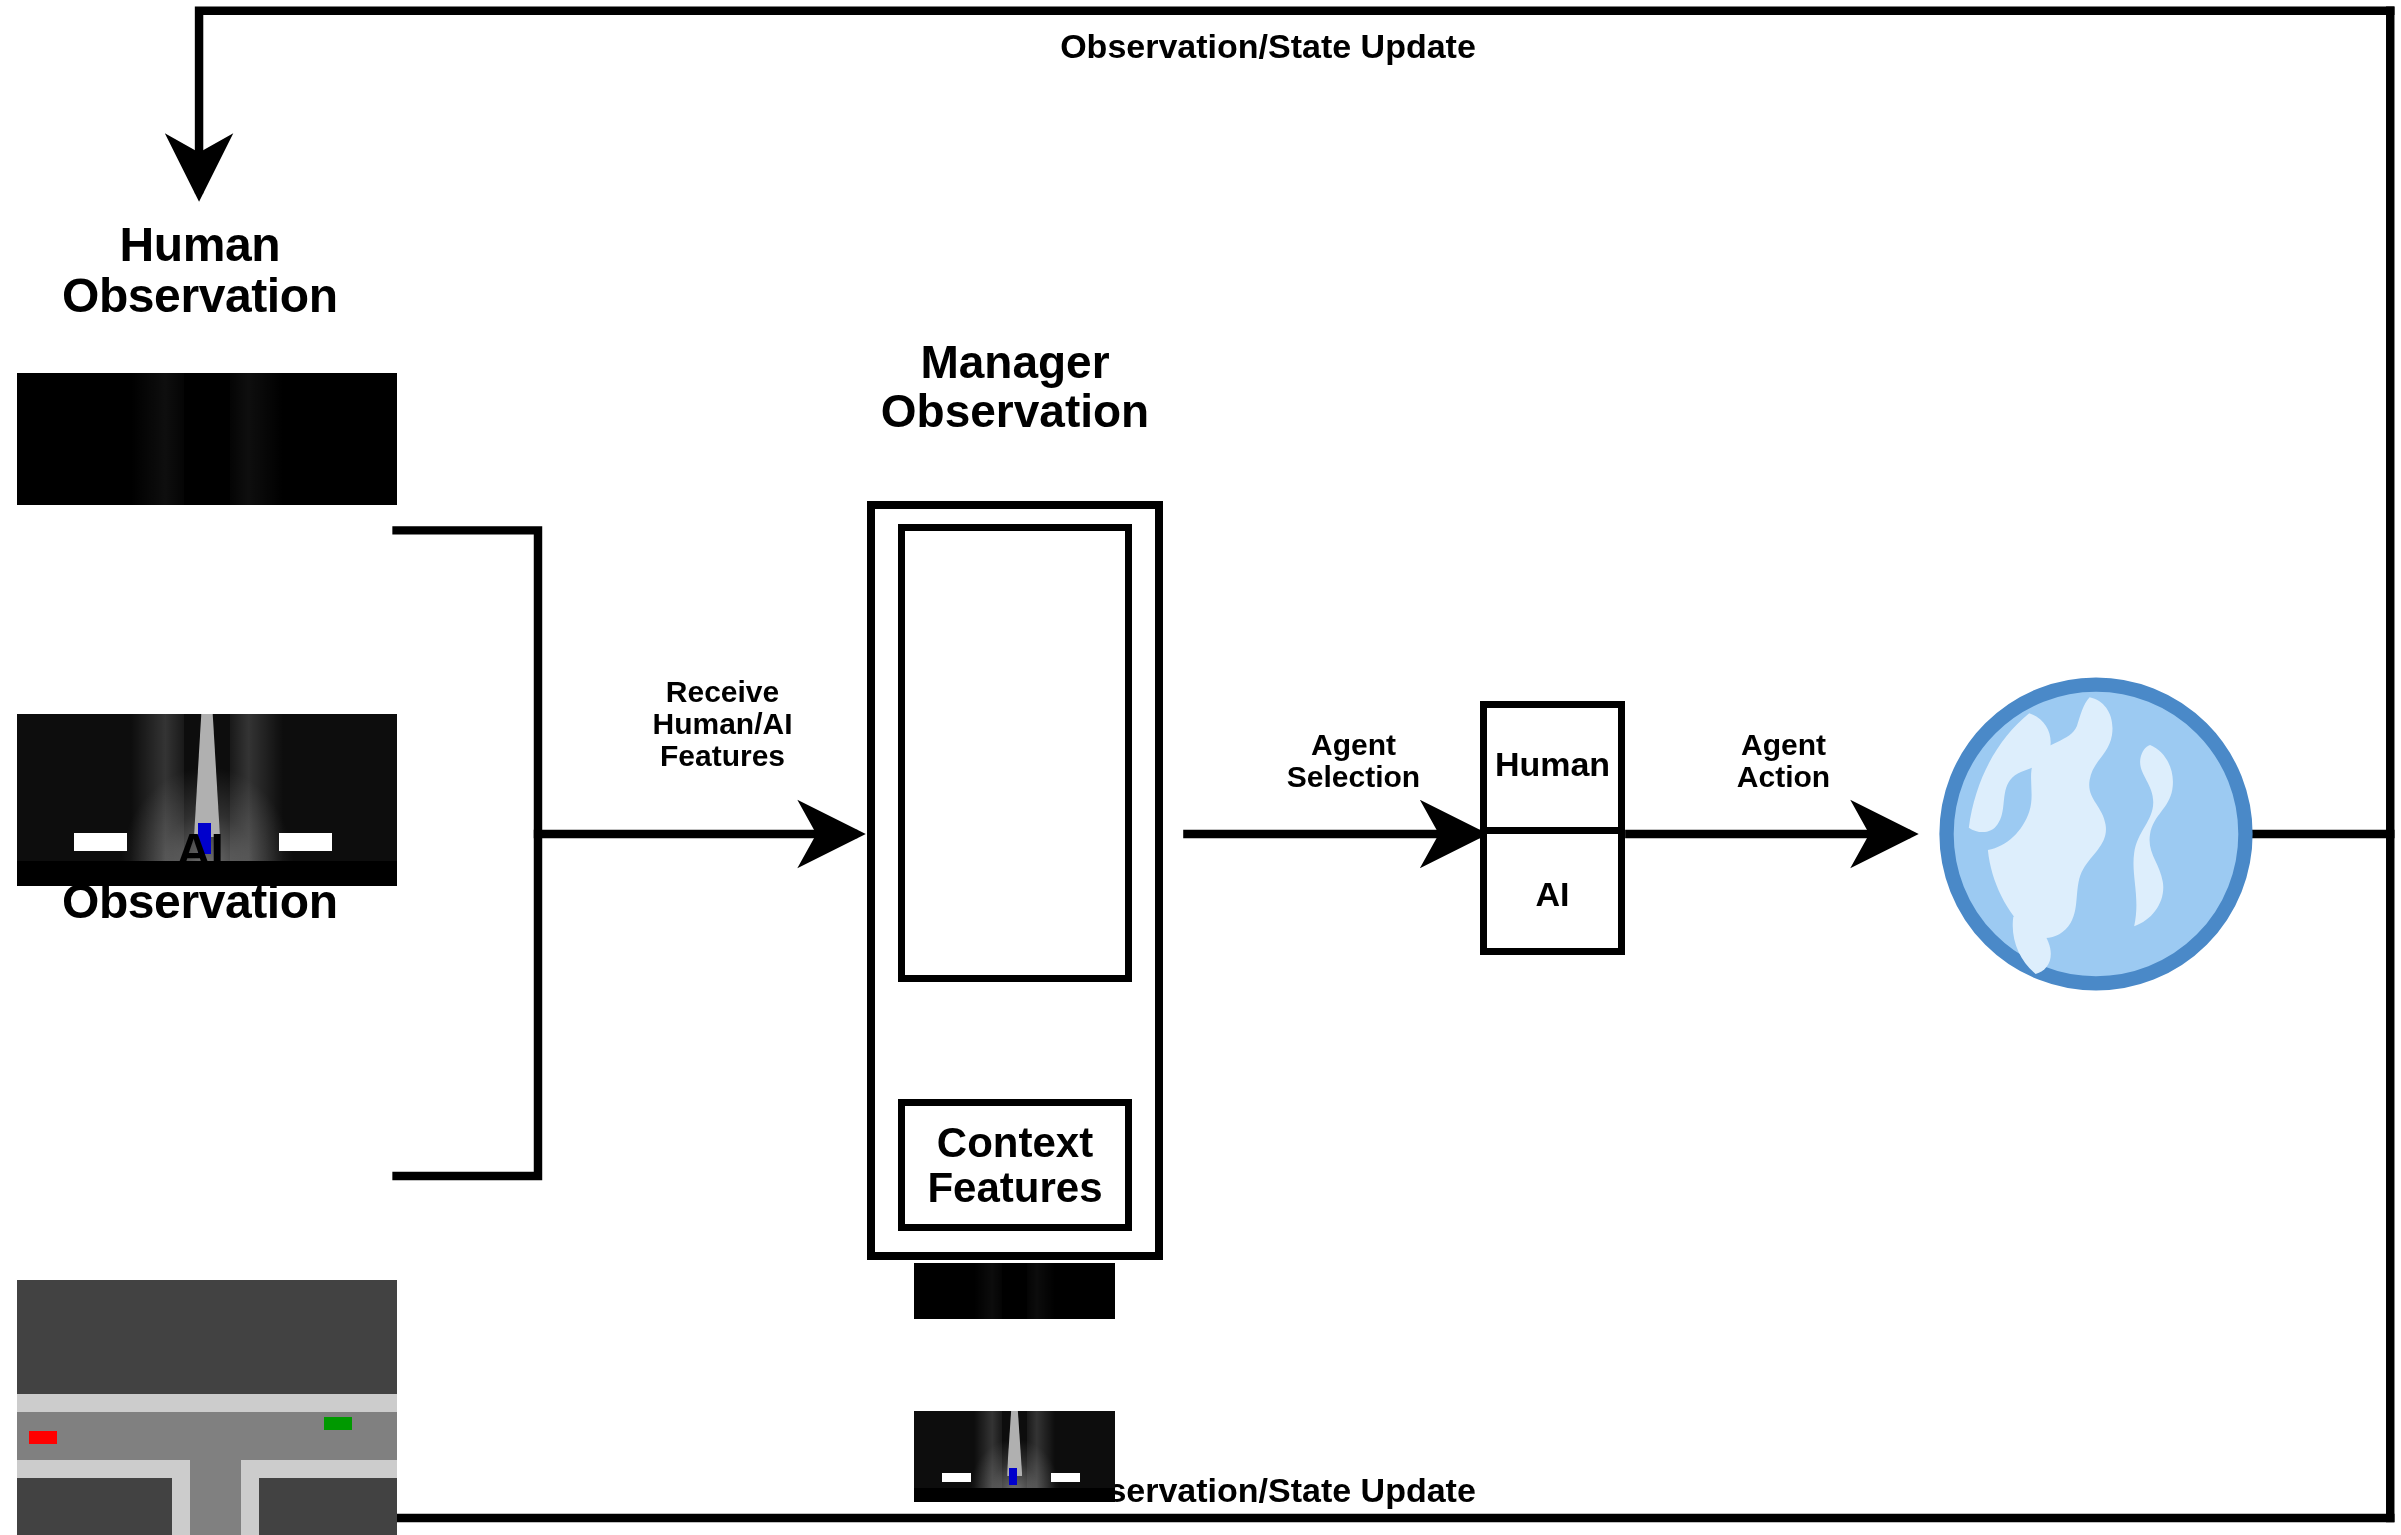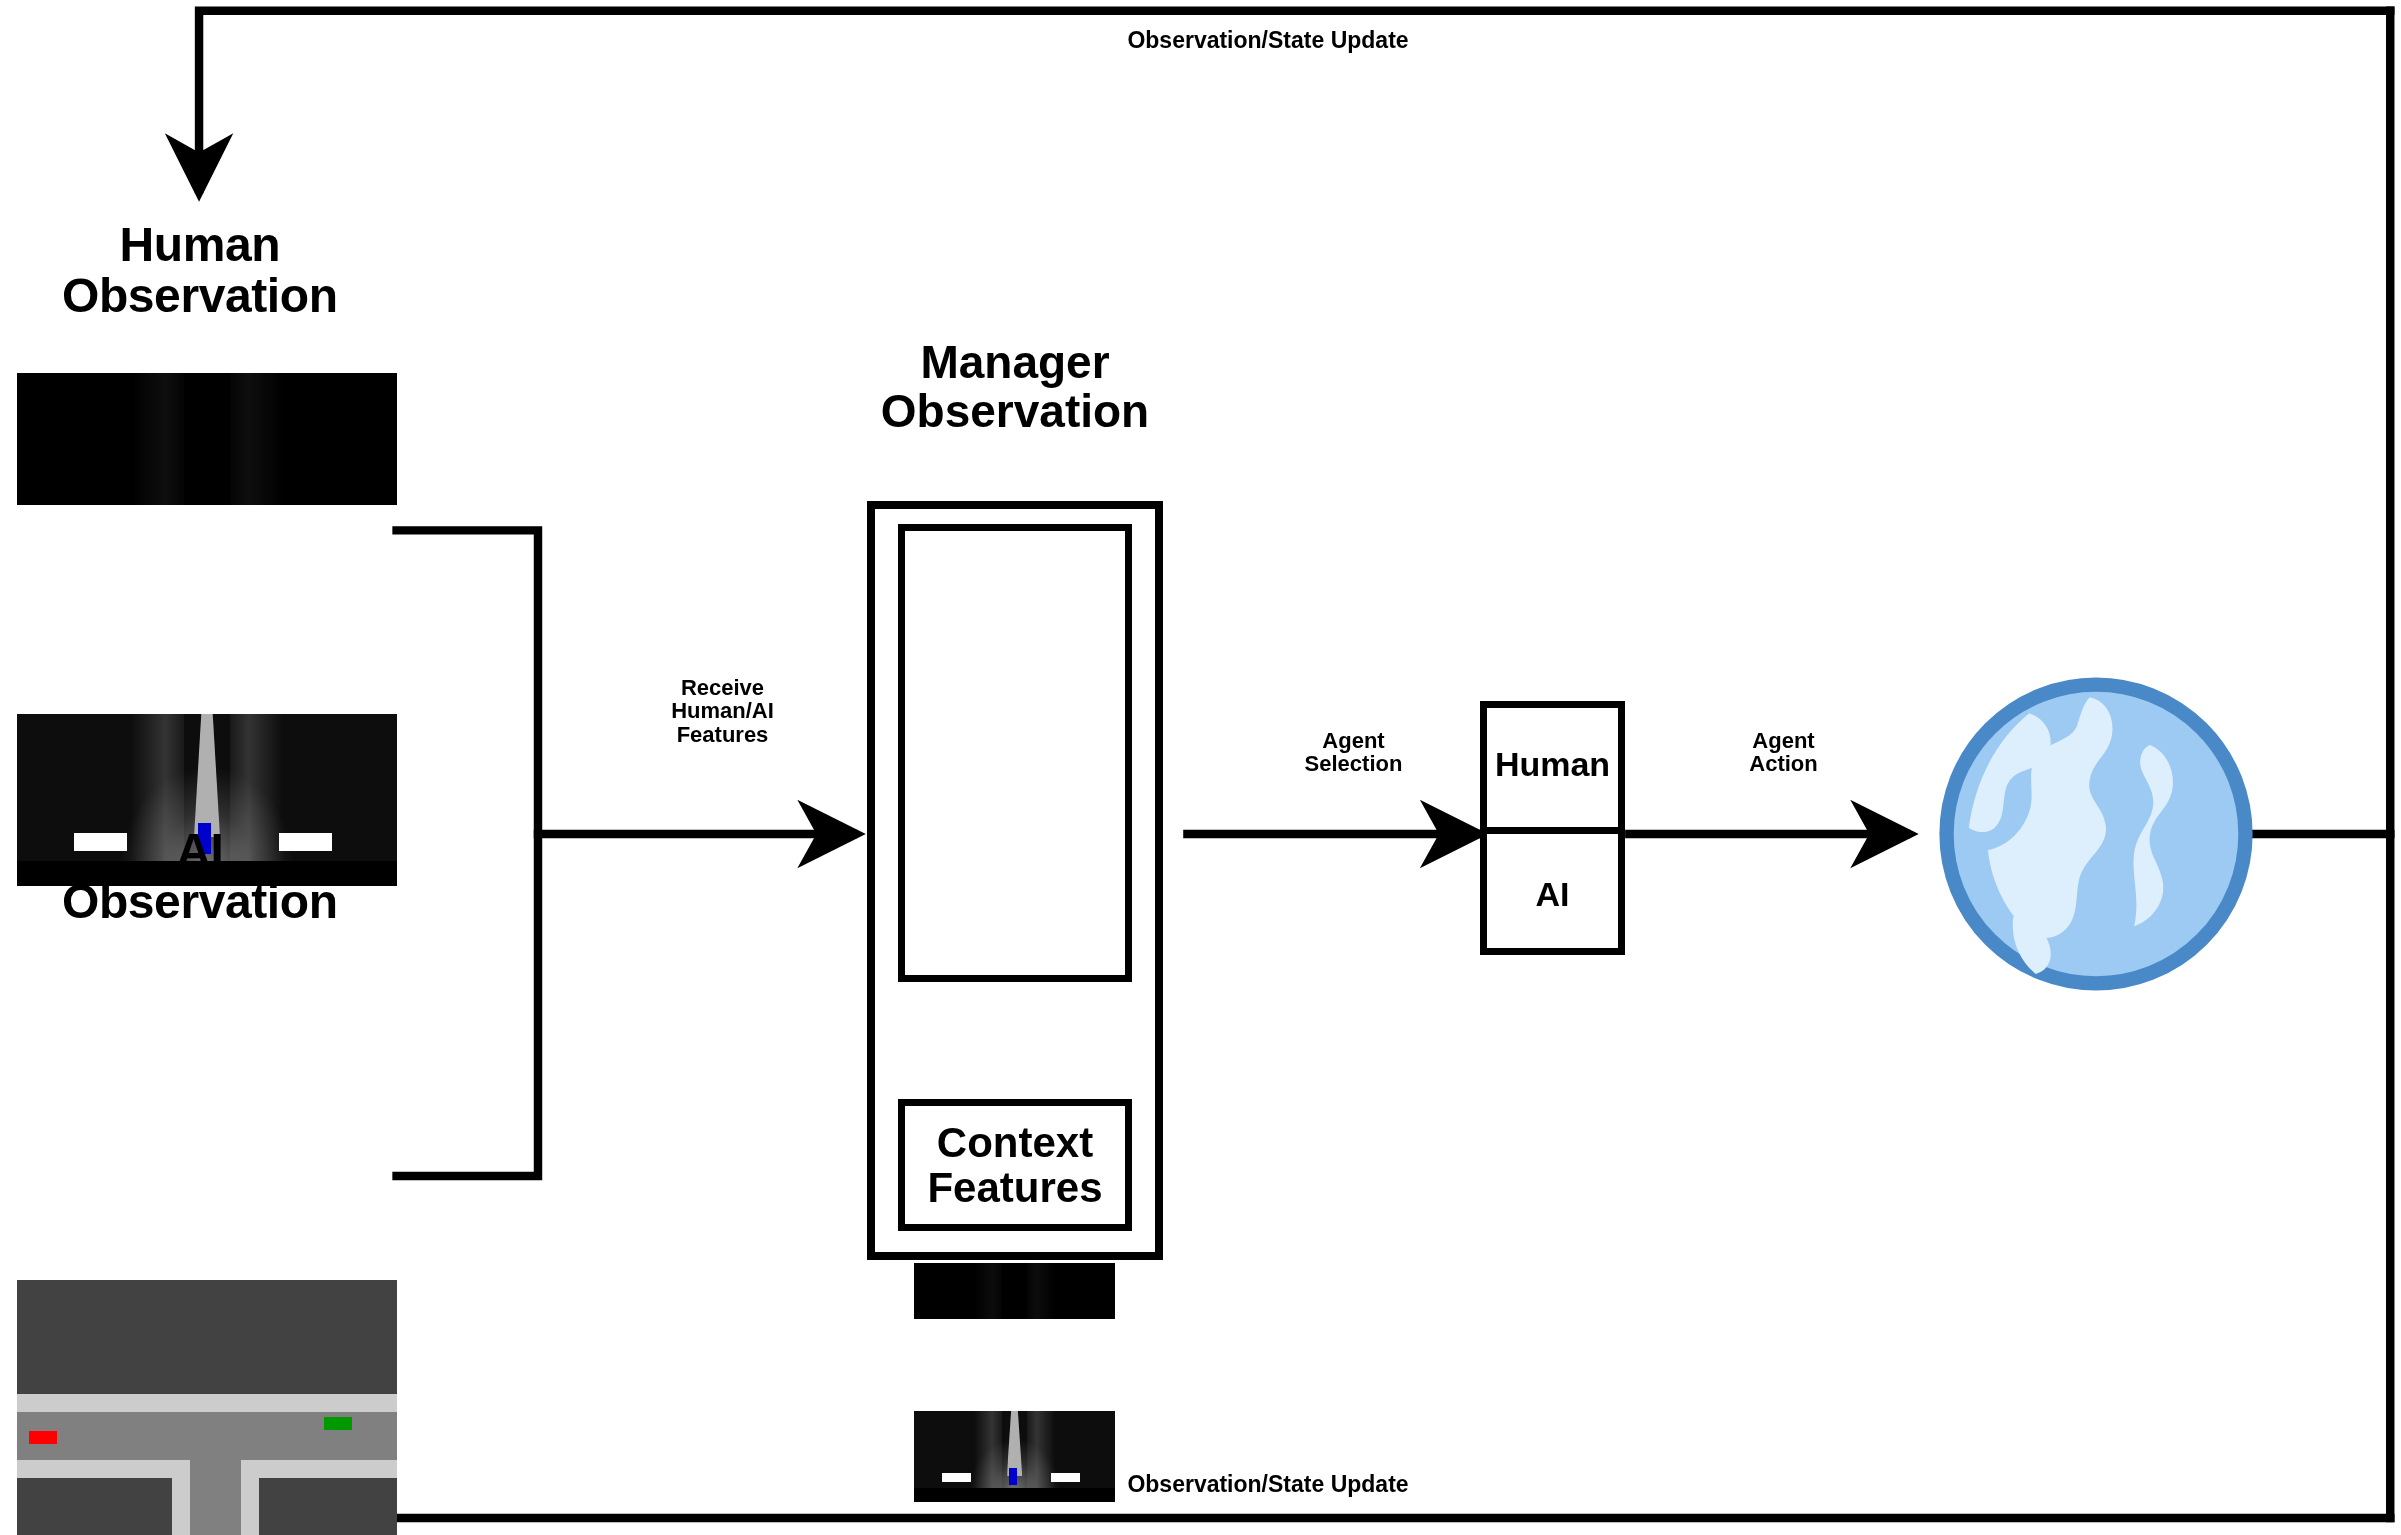--- a/index.html
+++ b/index.html
@@ -5,22 +5,22 @@
   html,body{margin:0;padding:0;background:#ffffff;}
   body{font-family:"Liberation Sans","DejaVu Sans",sans-serif;}
   #stage{position:relative;width:2401px;height:1535px;background:#fff;overflow:hidden;}
   svg.layer{position:absolute;left:0;top:0;width:2401px;height:1535px;}
 
   .lbl{position:absolute;color:#000;font-weight:bold;text-align:center;line-height:1.06;
        font-family:"Liberation Sans","DejaVu Sans",sans-serif;white-space:pre-line;}
 
   .title-big{font-size:48px;letter-spacing:-0.4px;}
   .title-mid{font-size:46px;}
-  .edge-lbl{font-size:22px;}
-  .loop-lbl{font-size:23px;text-align:center;}
+  .edge-lbl{font-size:30px;}
+  .loop-lbl{font-size:34px;text-align:center;}
   .ctx-lbl{font-size:42px;}
   .sel-lbl{font-size:34px;}
 
   
   .panel{position:absolute;overflow:hidden;}
 
   
   .fpv{background:#000;position:relative;}
   .fpv .glow-l{position:absolute;left:30%;top:0;bottom:0;width:14%;
      background:linear-gradient(to right,rgba(255,255,255,0) 0%,rgba(255,255,255,.16) 65%,rgba(255,255,255,.05) 100%);}

